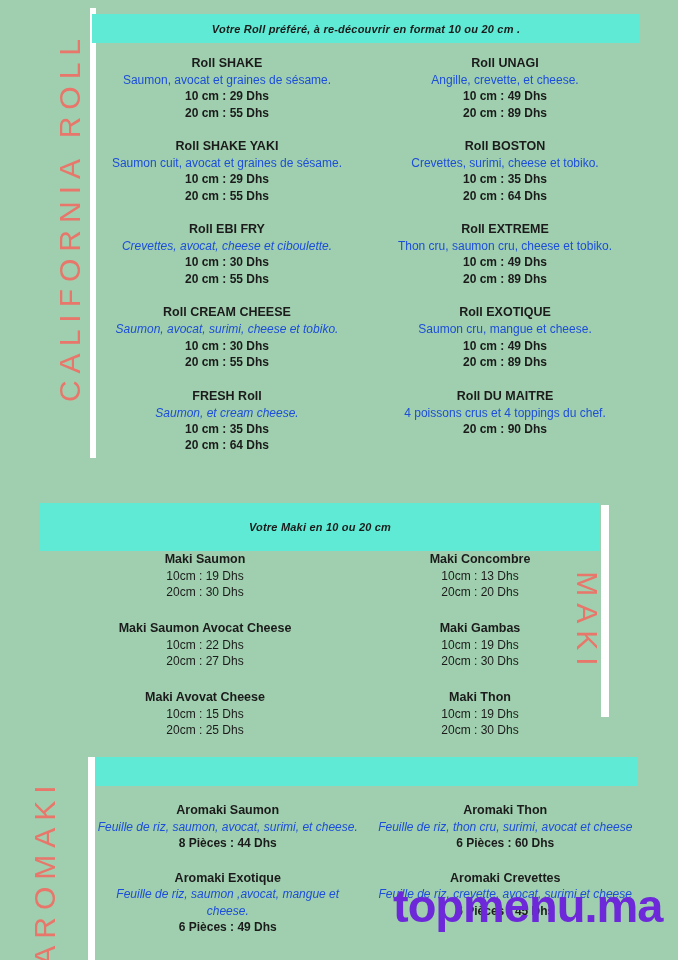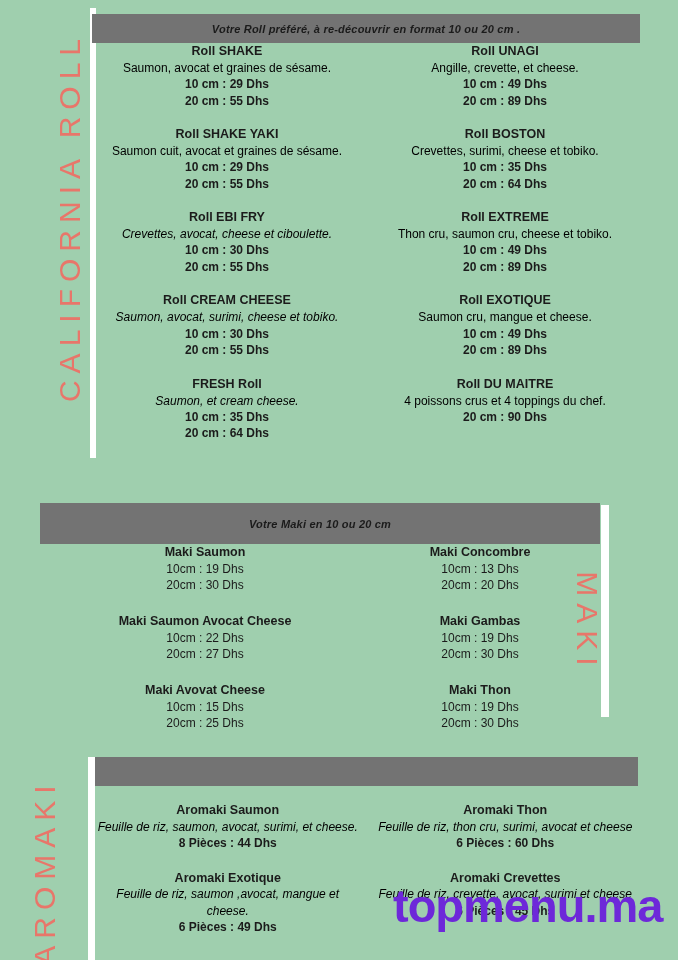--- a/index.html
+++ b/index.html
@@ -58,21 +58,21 @@
     background: #ffffff;
   }
   .stripe-california { left: 90px; top: 8px;   width: 6px; height: 450px; }
   .stripe-maki       { left: 601px; top: 505px; width: 8px; height: 212px; }
   .stripe-aromaki    { left: 88px; top: 757px; width: 7px; height: 203px; }
 
   
   .section { position: absolute; }
 
   .banner {
-    background: #737373;
+    background: #5eead4;
     display: flex;
     align-items: center;
     justify-content: center;
   }
   .banner-text {
     font-size: 11px;
     font-weight: bold;
     font-style: italic;
     color: #1b1b1b;
     letter-spacing: 0.2px;
@@ -87,42 +87,42 @@
   .item { text-align: center; }
   .item-name {
     font-size: 12.5px;
     font-weight: bold;
     color: #1b1b1b;
     line-height: 1.35;
   }
   .item-desc {
     font-size: 12px;
     font-style: italic;
-    color: #000000;
+    color: #1d4ed8;
     line-height: 1.35;
   }
   .item-desc.plain { font-style: normal; }
   .item-price {
     font-size: 12px;
     font-weight: bold;
     color: #1b1b1b;
     line-height: 1.38;
   }
 
   
   #section-california { left: 92px; top: 14px; width: 548px; }
   #section-california .banner { height: 29px; }
-  #section-california .columns { }
+  #section-california .columns { padding-top: 12px; }
   #section-california .item { margin-bottom: 17px; }
   #section-california .col-left  { padding-right: 4px; }
   #section-california .col-right { padding-left: 4px; }
 
   
   #section-maki { left: 40px; top: 503px; width: 560px; }
-  #section-maki .banner { height: 41px; }
+  #section-maki .banner { height: 48px; }
   #section-maki .columns { }
   #section-maki .item { margin-bottom: 19px; }
   #section-maki .item-price { font-weight: normal; font-size: 12px; }
   #section-maki .col-left  { padding-left: 50px; }
   #section-maki .col-right { padding-left: 40px; }
 
   
   #section-aromaki { left: 95px; top: 757px; width: 543px; }
   #section-aromaki .banner { height: 29px; }
   #section-aromaki .columns { padding-top: 16px; }

